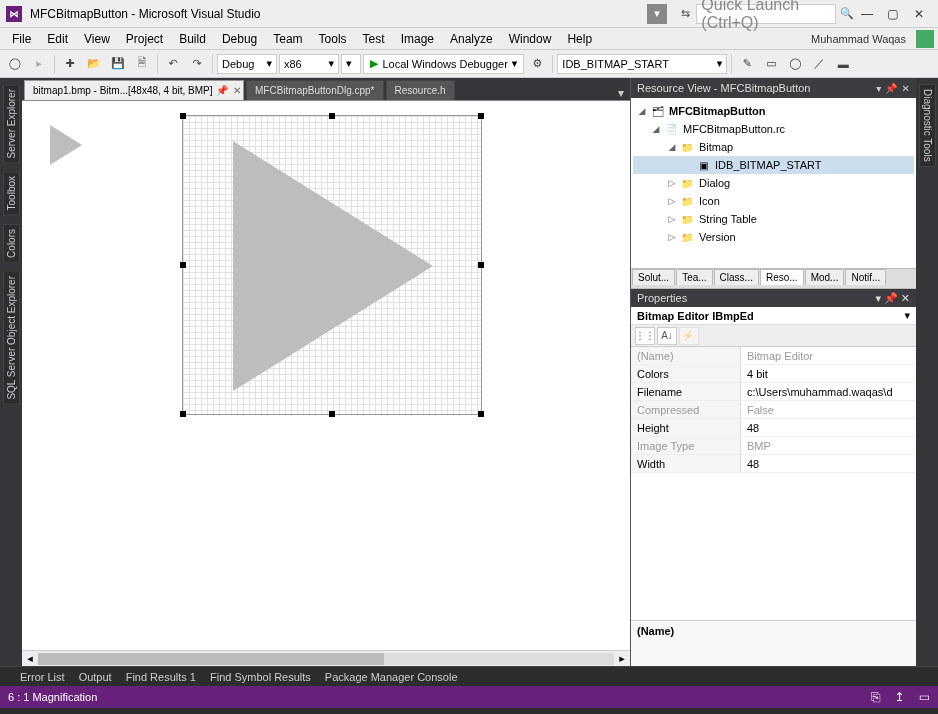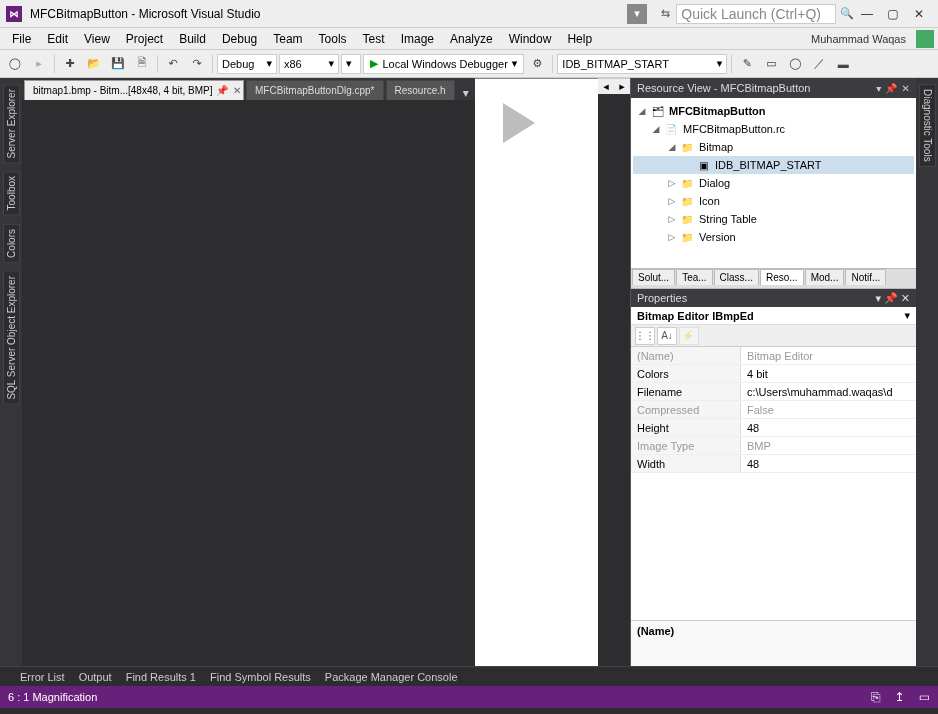--- a/index.html
+++ b/index.html
@@ -2,21 +2,21 @@
 <html><head>
 <meta charset="utf-8">
 <style>
 * { margin: 0; padding: 0; box-sizing: border-box; font-family: "Segoe UI", Arial, sans-serif; }
 body { width: 938px; height: 714px; background: #2d2d30; color: #000; overflow: hidden; font-size: 11px; }
 
 .titlebar { height: 28px; background: #eee; display: flex; align-items: center; padding: 0 6px; border-bottom: 1px solid #ccc; }
 .titlebar .vs-logo { width: 16px; height: 16px; background: #68217a; margin-right: 8px; display: flex; align-items: center; justify-content: center; color: #fff; font-size: 9px; font-weight: bold; }
 .titlebar-text { flex: 0 0 auto; font-size: 12px; }
 .titlebar-spacer { flex: 1; }
-.titlebar .ql-box { height: 20px; width: 160px; background: #fff; border: 1px solid #ccc; padding: 0 4px; font-size: 14px; color: #888; display:flex; align-items:center;text-align:center; }
+.titlebar .ql-box { height: 20px; width: 140px; background: #fff; border: 1px solid #ccc; padding: 0 4px; font-size: 16px; color: #888; display:flex; align-items:center; }
 .titlebar .ql-icon { margin-left: 4px; color:#555; }
 .titlebar .notif { width: 20px; height: 20px; background: #888; margin-right: 8px; display:flex;align-items:center;justify-content:center; color:#fff;}
 .titlebar .wbtn { width: 26px; height: 20px; display: inline-flex; align-items:center; justify-content:center; font-size: 12px; color: #333; }
 
 .menubar { height: 22px; background: #eee; display: flex; align-items: center; padding: 0 4px; border-bottom: 1px solid #ccc; }
 .menubar .mitem { padding: 2px 8px; font-size: 12px; cursor: default; }
 .menubar .user { margin-left: auto; font-size: 11px; color: #333; padding-right: 4px; }
 .menubar .avatar { width: 18px; height: 18px; background: #4a6; margin-left: 6px; }
 
 .toolbar { height: 28px; background: #eee; display: flex; align-items: center; padding: 0 4px; gap: 2px; border-bottom: 1px solid #ccc; }
@@ -24,21 +24,21 @@
 .toolbar .sep { width:1px; height:18px; background:#ccc; margin:0 2px; }
 .toolbar select, .toolbar .combo { height: 20px; background: #fff; border: 1px solid #ccc; font-size: 11px; padding: 0 4px; }
 .toolbar .combo { display:inline-flex; align-items:center; min-width:60px; justify-content:space-between; }
 .toolbar .debug-btn { display:flex; align-items:center; height:20px; padding:0 6px; border:1px solid #ccc; background:#fff; gap:4px; }
 .toolbar .play { color: #090; }
 
 .main { display: flex; height: 588px; background: #2d2d30; }
 .left-tool-strip { width: 22px; background: #35353a; color: #ccc; display:flex; flex-direction:column; align-items:center; padding-top:6px; gap:8px; }
 .left-tool-strip .vtab { writing-mode: vertical-rl; transform: rotate(180deg); font-size: 10px; padding: 4px 2px; background:#2d2d30; border:1px solid #444; cursor:default; }
 
-.editor-area { flex: 1; background: #2d2d30; display:flex; flex-direction:row; }
+.editor-area { flex: 1; background: #2d2d30; display:flex; flex-direction:column; }
 .doc-tabs { height: 22px; background: #35353a; display:flex; align-items:flex-end; padding-left:2px; }
 .doc-tab { height: 20px; background: #eee; border: 1px solid #999; border-bottom:none; padding: 0 8px; display:flex; align-items:center; font-size: 10px; margin-right:2px; gap:4px; max-width: 220px; overflow:hidden; white-space:nowrap; }
 .doc-tab.inactive { background: #555; color:#ddd; border-color:#444; }
 .doc-tab .x { font-size:10px; color:#666; }
 .doc-tabs .more { margin-left:auto; color:#ccc; padding:0 6px; font-size:12px; }
 
 .canvas-wrap { flex:1; background:#fff; position:relative; overflow:auto; border-top:1px solid #888; }
 .thumb { position:absolute; top:20px; left:20px; }
 .thumb svg { display:block; }
 .big-grid { position:absolute; top:14px; left:160px; width:300px; height:300px; background:#fff; border:1px solid #999; }

